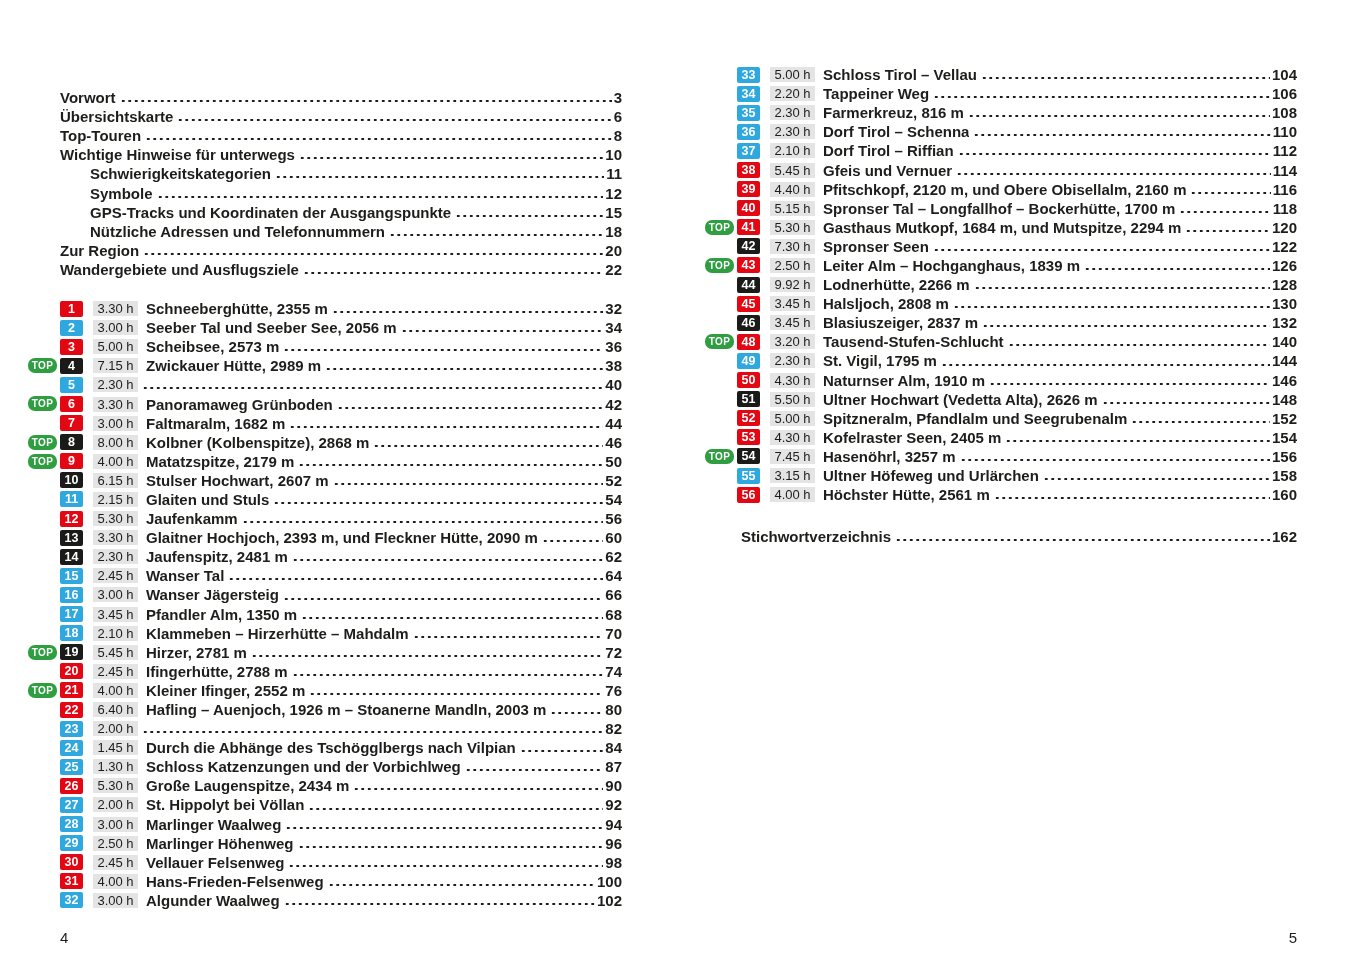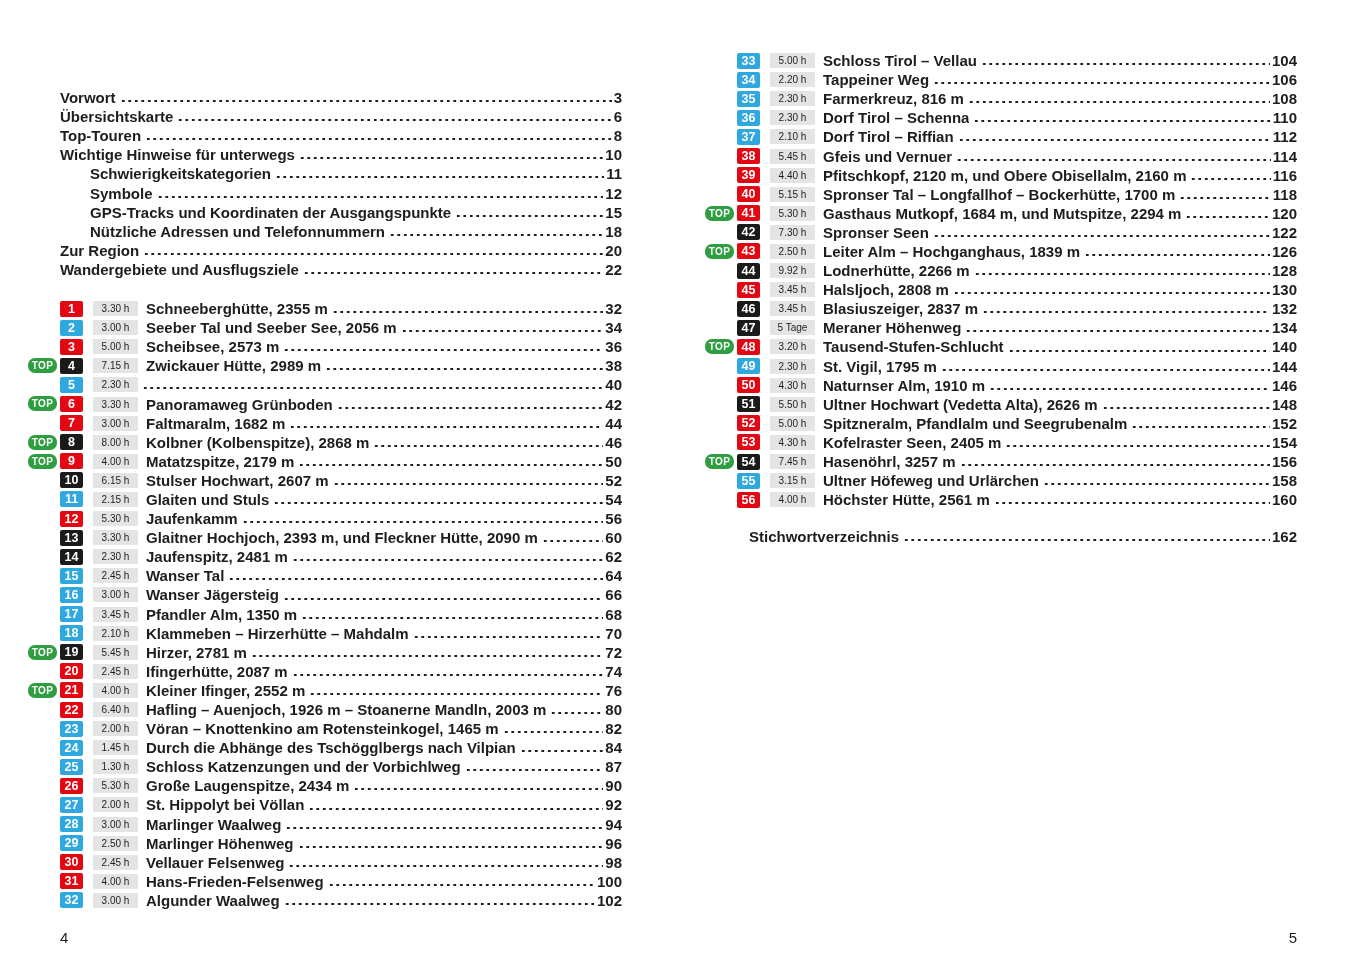--- a/index.html
+++ b/index.html
@@ -20,21 +20,21 @@
     position: absolute; top: 45px; left: 0;
     margin: 0;
     font-size: 21.5px; font-weight: bold;
     letter-spacing: 0.3px;
     color: var(--red, #e30613);
   }
 
   .front-matter { position: absolute; top: 88px; left: 0; right: 0; }
   .tour-list    { position: absolute; left: 0; right: 0; }
   #tours-left   { top: 299px; }
-  #tours-right  { top: 51px; }
+  #tours-right  { top: 65px; }
 
   .fm-row, .tour-row, .index-row {
     display: flex; align-items: center;
     height: 19.1px;
     position: relative;
   }
   .fm-row.indent { padding-left: 30px; }
   .fm-label, .tour-title, .page-num {
     font-weight: bold; font-size: 15px;
     white-space: nowrap;
@@ -68,26 +68,26 @@
     border-radius: 2px;
   }
   .num-badge.blue  { background: var(--blue, #2fa8e0); }
   .num-badge.red   { background: var(--red, #e30613); }
   .num-badge.black { background: var(--black, #1a1a18); }
 
   .time-chip {
     flex: 0 0 45px; height: 15px;
     margin-left: 10px;
     background: var(--time-chip-bg, #e4e4e4);
-    font-size: 10px; line-height: 15px;
+    font-size: 13px; line-height: 15px;
     text-align: center;
     white-space: nowrap;
   }
 
-  .index-row { position: absolute; top: 527px; left: 12px; right: 0; }
+  .index-row { position: absolute; top: 527px; left: 4px; right: 0; }
 
   .folio {
     position: absolute; top: 929px;
     font-size: 15px; font-weight: normal;
   }
   .folio-left  { left: 0; }
   .folio-right { right: 0; text-align: right; }
 </style>
 </head>
 <body>
@@ -296,21 +296,21 @@
     <span class="num-badge black">19</span>
     <span class="time-chip">5.45 h</span>
     <span class="tour-title">Hirzer, 2781 m</span>
     <span class="leader"></span>
     <span class="page-num">72</span>
   </div>
         <div class="tour-row">
 
     <span class="num-badge red">20</span>
     <span class="time-chip">2.45 h</span>
-    <span class="tour-title">Ifingerhütte, 2087 m</span>
+    <span class="tour-title">Ifingerhütte, 2788 m</span>
     <span class="leader"></span>
     <span class="page-num">74</span>
   </div>
         <div class="tour-row">
     <span class="top-badge">TOP</span>
     <span class="num-badge red">21</span>
     <span class="time-chip">4.00 h</span>
     <span class="tour-title">Kleiner Ifinger, 2552 m</span>
     <span class="leader"></span>
     <span class="page-num">76</span>
@@ -320,21 +320,20 @@
     <span class="num-badge red">22</span>
     <span class="time-chip">6.40 h</span>
     <span class="tour-title">Hafling – Auenjoch, 1926 m – Stoanerne Mandln, 2003 m</span>
     <span class="leader"></span>
     <span class="page-num">80</span>
   </div>
         <div class="tour-row">
 
     <span class="num-badge blue">23</span>
     <span class="time-chip">2.00 h</span>
-    <span class="tour-title">Vöran – Knottenkino am Rotensteinkogel, 1465 m</span>
     <span class="leader"></span>
     <span class="page-num">82</span>
   </div>
         <div class="tour-row">
 
     <span class="num-badge blue">24</span>
     <span class="time-chip">1.45 h</span>
     <span class="tour-title">Durch die Abhänge des Tschögglbergs nach Vilpian</span>
     <span class="leader"></span>
     <span class="page-num">84</span>
@@ -513,28 +512,20 @@
     <span class="leader"></span>
     <span class="page-num">130</span>
   </div>
         <div class="tour-row">
 
     <span class="num-badge black">46</span>
     <span class="time-chip">3.45 h</span>
     <span class="tour-title">Blasiuszeiger, 2837 m</span>
     <span class="leader"></span>
     <span class="page-num">132</span>
-  </div>
-        <div class="tour-row">
-
-    <span class="num-badge black">47</span>
-    <span class="time-chip">5 Tage</span>
-    <span class="tour-title">Meraner Höhenweg</span>
-    <span class="leader"></span>
-    <span class="page-num">134</span>
   </div>
         <div class="tour-row">
     <span class="top-badge">TOP</span>
     <span class="num-badge red">48</span>
     <span class="time-chip">3.20 h</span>
     <span class="tour-title">Tausend-Stufen-Schlucht</span>
     <span class="leader"></span>
     <span class="page-num">140</span>
   </div>
         <div class="tour-row">

